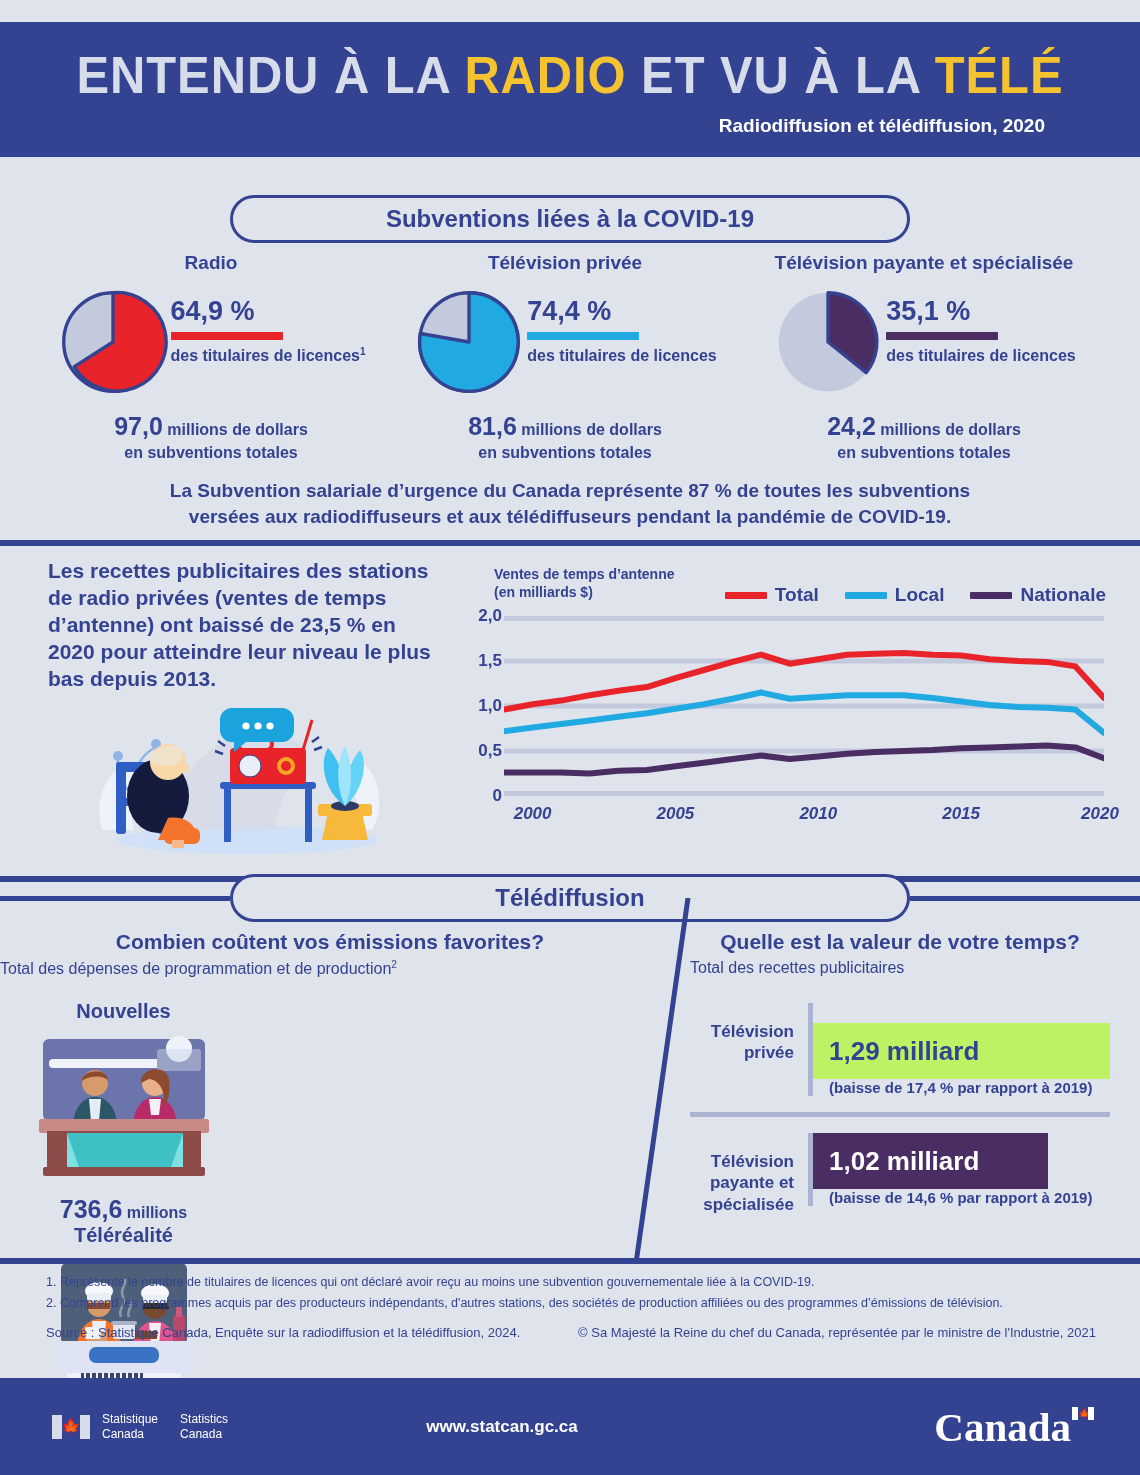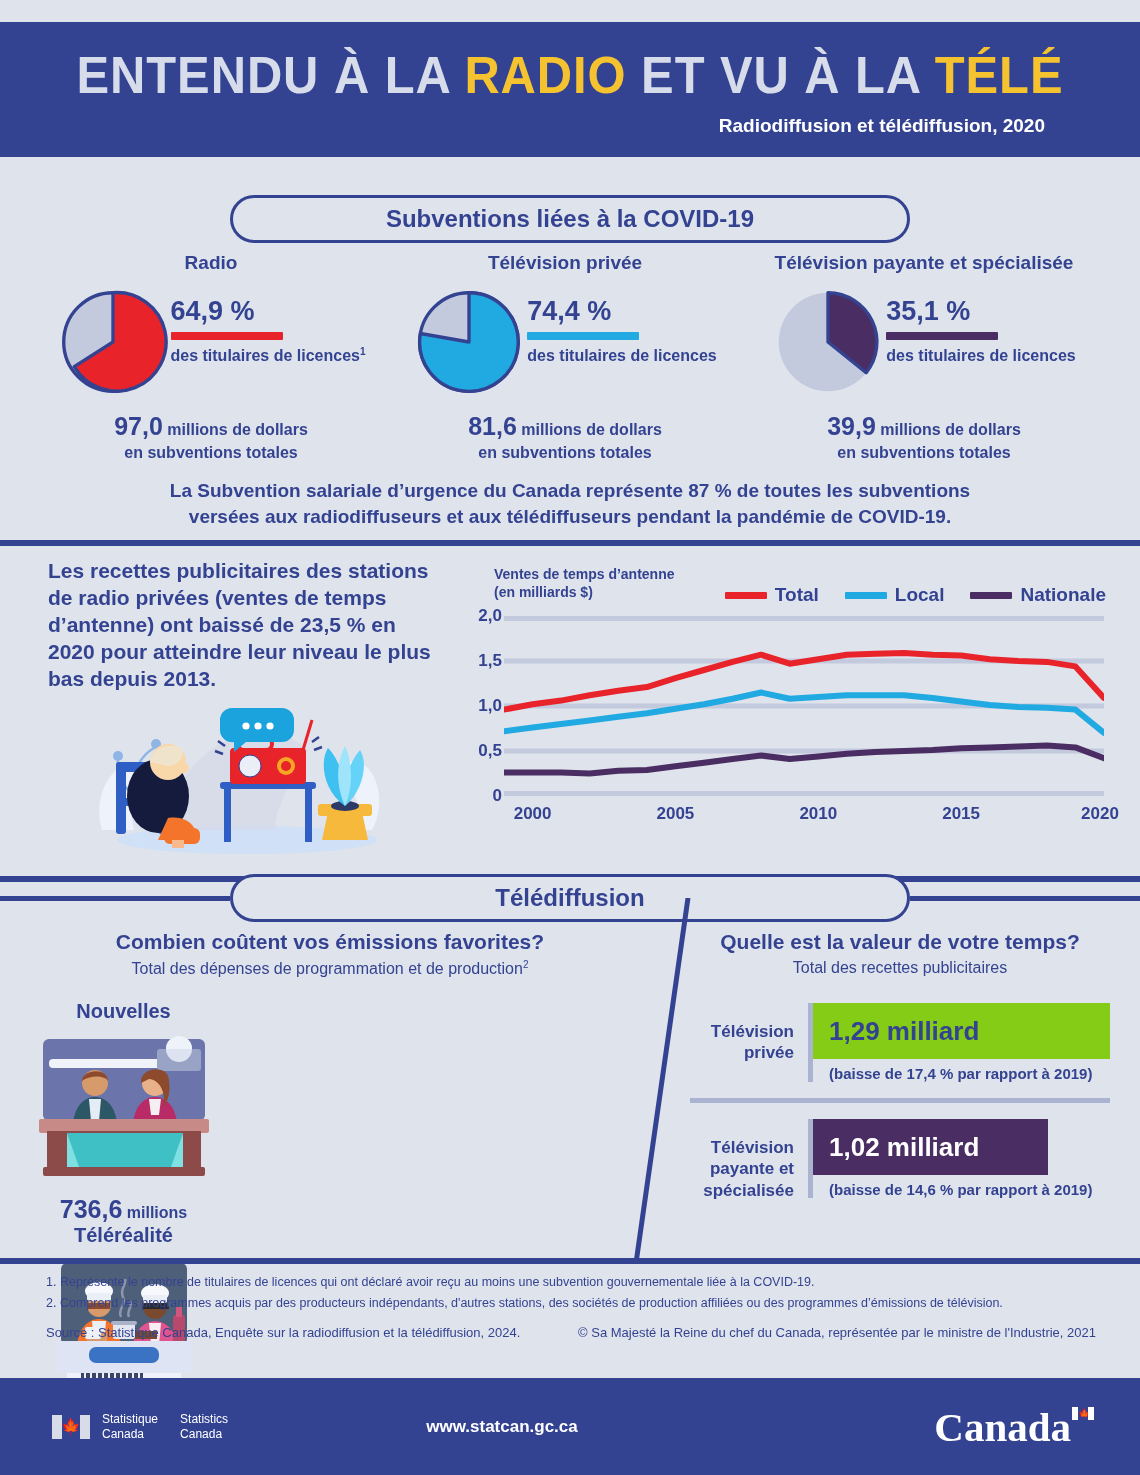--- a/index.html
+++ b/index.html
@@ -83,34 +83,34 @@
   .chart-ylabel {
     position: absolute; left: 28px; top: 0; font-size: 14px; font-weight: 700;
     color: #344391; line-height: 1.25;
   }
   .chart-legend {
     position: absolute; right: 0; top: 18px; display: flex; gap: 26px; align-items: center;
   }
   .leg { display: flex; align-items: center; gap: 8px; font-size: 19px; font-weight: 800; color: #344391; }
   .leg .sw { width: 42px; height: 7px; border-radius: 1px; display: inline-block; }
   .plot { position: absolute; left: 38px; top: 50px; width: 600px; height: 180px; }
-  .xaxis { position: absolute; left: 38px; top: 238px; width: 600px; height: 24px; }
+  .xaxis { position: absolute; left: 38px; top: 238px; width: 600px; height: 24px; font-style: italic; }
   .xtick {
     position: absolute; transform: translateX(-50%);
     font-size: 17px; font-weight: 800; color: #344391;
   }
   .ytick {
     position: absolute; right: 604px; transform: translateY(-50%);
     font-size: 17px; font-weight: 800; color: #344391; white-space: nowrap;
   }
 
   
   .tele-left { position: absolute; left: 0; top: 930px; width: 660px; }
   .tele-q { text-align: center; font-size: 21px; font-weight: 800; color: #344391; }
-  .tele-sub { text-align: center; font-size: 16px; color: #344391; margin-top: 5px; }
+  .tele-sub { text-align: left; font-size: 16px; color: #344391; margin-top: 5px; }
   .tele-sub sup { font-size: 10px; }
   .genres { display: flex; justify-content: space-around; margin-top: 22px; padding: 0 26px; flex-direction: column; }
   .genre { text-align: center; width: 195px; }
   .genre-name { font-size: 20px; font-weight: 800; color: #344391; }
   .genre-illo { width: 190px; height: 150px; margin: 8px auto 0; }
   .genre-val { margin-top: 10px; font-size: 16px; font-weight: 700; color: #344391; }
   .genre-val .big { font-size: 25px; font-weight: 800; }
 
   .tele-divider {
     position: absolute; left: 630px; top: 898px; width: 70px; height: 365px;
@@ -121,21 +121,21 @@
   .bar-row { display: flex; align-items: flex-start; }
   .bar-label {
     width: 118px; text-align: right; padding-right: 14px; padding-top: 18px;
     font-size: 17px; font-weight: 700; color: #344391; line-height: 1.25;
   }
   .bar-col { flex: 1 1 auto; border-left: 5px solid #aab3cf; padding-left: 0; }
   .bar {
     height: 56px; display: flex; align-items: center; padding-left: 16px;
     font-size: 26px; font-weight: 800;
   }
-  .bar-note { font-size: 15px; font-weight: 700; color: #344391; margin-top: 6px; padding-left: 16px; }
+  .bar-note { font-size: 15px; font-weight: 700; color: #344391; padding-left: 16px; }
   .bar-sep { height: 5px; background: #aab3cf; margin: 16px 0 16px 0; }
 
   
   .notes {
     position: absolute; left: 46px; top: 1272px; width: 1050px;
     font-size: 12.5px; color: #344391; line-height: 1.7;
   }
   .srcrow {
     position: absolute; left: 46px; top: 1325px; width: 1050px;
     display: flex; justify-content: space-between;
@@ -233,21 +233,21 @@
           <circle cx="50" cy="50" r="44" fill="#c3cadd"></circle>
           <path d="M 50 50 L 50 6 A 44 44 0 0 1 84.1 77.4 Z" fill="#4a2d63" stroke="#344391" stroke-width="3" stroke-linejoin="round"></path>
         </svg>
         <div class="pct-block">
           <div class="pct">35,1 %</div>
           <div class="pct-bar" style="background:#4a2d63;"></div>
           <div class="pct-sub">des titulaires de licences</div>
         </div>
       </div>
       <div class="amount">
-        <span class="big">39,9</span>
+        <span class="big">24,2</span>
         <span>millions de dollars</span><br>
         <span>en subventions totales</span>
       </div>
     </div>
   </div>
 
   <div class="covid-note">
     <div>La Subvention salariale d’urgence du Canada représente 87 % de toutes les subventions</div>
     <div>versées aux radiodiffuseurs et aux télédiffuseurs pendant la pandémie de COVID-19.</div>
   </div>
@@ -529,21 +529,21 @@
   </svg>
 
   <div class="tele-right">
     <div class="tele-q">Quelle est la valeur de votre temps?</div>
     <div class="tele-sub">Total des recettes publicitaires</div>
 
     <div class="bars">
       <div class="bar-row">
         <div class="bar-label">Télévision privée</div>
         <div class="bar-col">
-          <div class="bar" style="background:#84cc16;color:#344391;width:100%;">
+          <div class="bar" style="background:#bef264;color:#344391;width:100%;margin-top:20px;">
             <span>1,29 milliard</span>
           </div>
           <div class="bar-note">(baisse de 17,4 % par rapport à 2019)</div>
         </div>
       </div>
 
       <div class="bar-sep"></div>
 
       <div class="bar-row">
         <div class="bar-label">Télévision payante et spécialisée</div>

